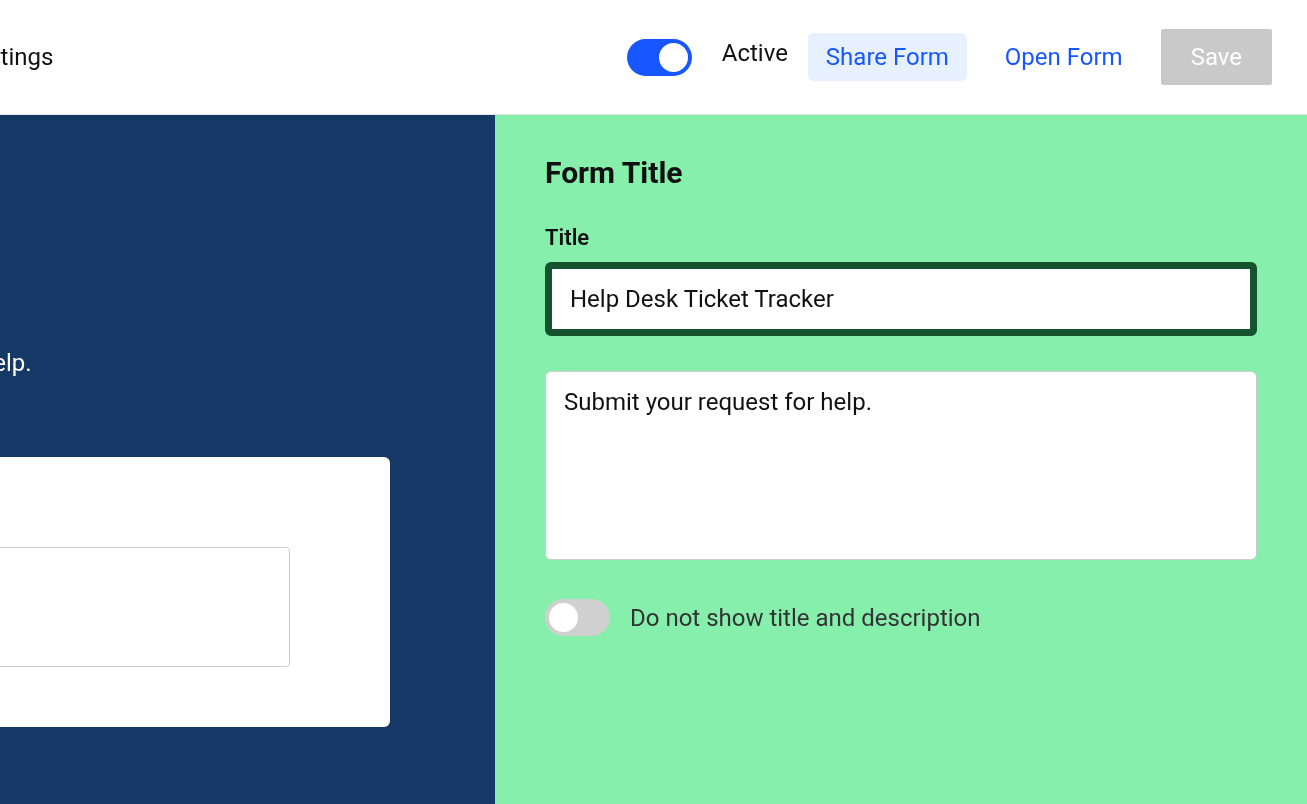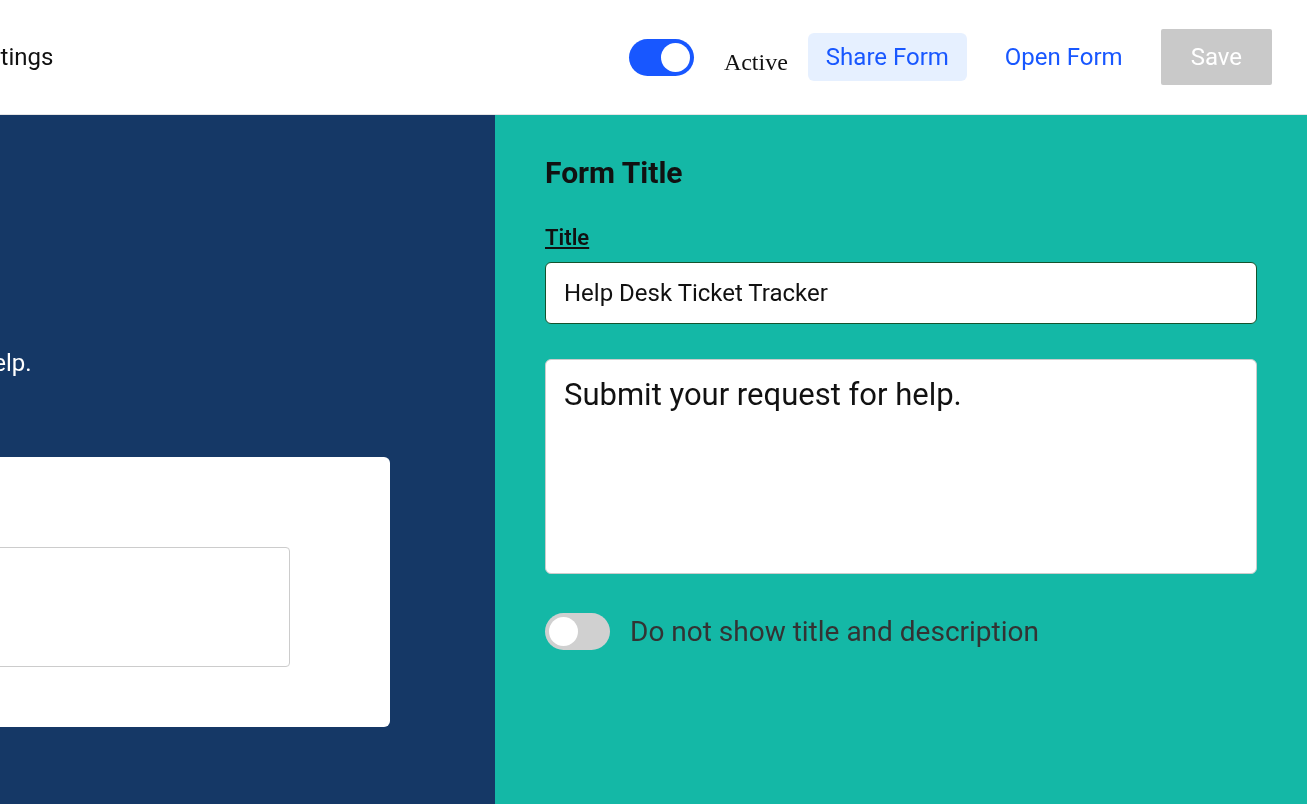--- a/index.html
+++ b/index.html
@@ -57,23 +57,22 @@
       transition: left 0.2s;
     }
     .toggle.on .toggle-knob {
       left: 32px;
     }
     .toggle.off .toggle-knob {
       left: 4px;
     }
     .toggle-group {
       display: flex;
-      align-items: flex-end;
+      align-items: flex-start;
       gap: 30px;
-      font-family: Liberation Serif, serif;
     }
     .toggle-label {
       font-size: 24px;
       color: #111;
     }
     .link-button {
       font-size: 24px;
       color: #1857ff;
       cursor: pointer;
       padding: 10px 18px;
@@ -130,70 +129,69 @@
     .preview-input {
       width: 320px;
       height: 120px;
       border: 1px solid #ccc;
       border-radius: 4px;
       margin-left: -20px;
       background: #fff;
     }
     .settings-panel {
       flex: 1;
-      background: #14b8a6;
+      background: #86efac;
       padding: 40px 50px;
     }
     .section-title {
       font-size: 30px;
       font-weight: 700;
       color: #111;
       margin-bottom: 35px;
     }
     .field-label {
       font-size: 22px;
       font-weight: 600;
       color: #111;
       margin-bottom: 12px;
       display: block;
-      text-decoration: underline;
     }
     .text-input {
       width: 100%;
       padding: 16px 18px;
       font-size: 24px;
-      border: 1px solid #14532d;
+      border: 7px solid #14532d;
       border-radius: 6px;
       background: #fff;
       color: #111;
       font-family: inherit;
     }
     .textarea-input {
       width: 100%;
-      height: 215px;
+      height: 189px;
       padding: 16px 18px;
-      font-size: 31px;
+      font-size: 24px;
       border: 1px solid #ccc;
       border-radius: 6px;
       background: #fff;
       color: #111;
       font-family: inherit;
       resize: none;
     }
     .field-group {
       margin-bottom: 35px;
     }
     .hide-toggle-row {
       display: flex;
       align-items: center;
       gap: 20px;
       margin-top: 35px;
     }
     .hide-toggle-label {
-      font-size: 28px;
+      font-size: 24px;
       color: #333;
     }
   </style>
 </head>
 <body>
 
 <div class="topbar">
   <div class="topbar-left">ettings</div>
   <div class="topbar-right">
     <div class="toggle-group">

